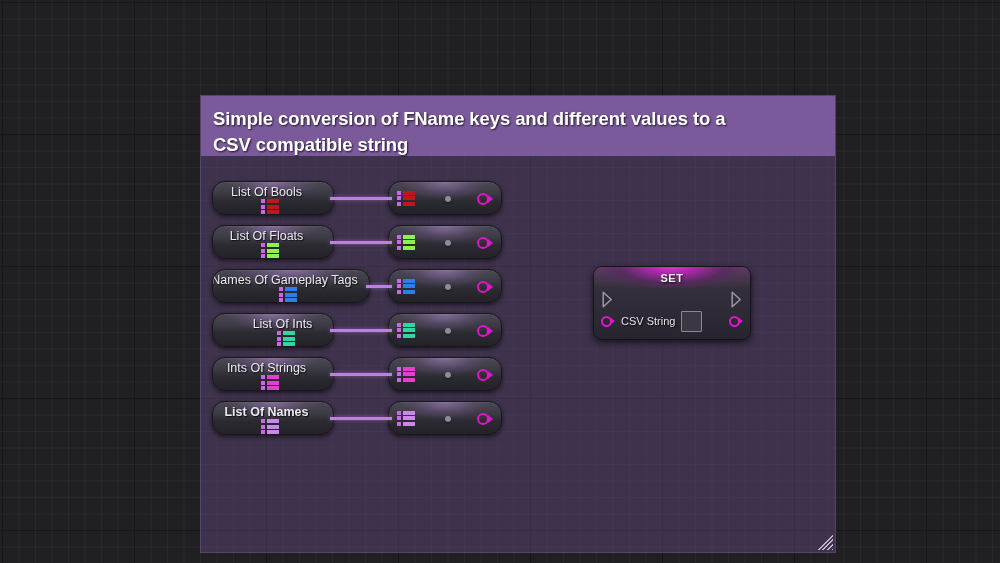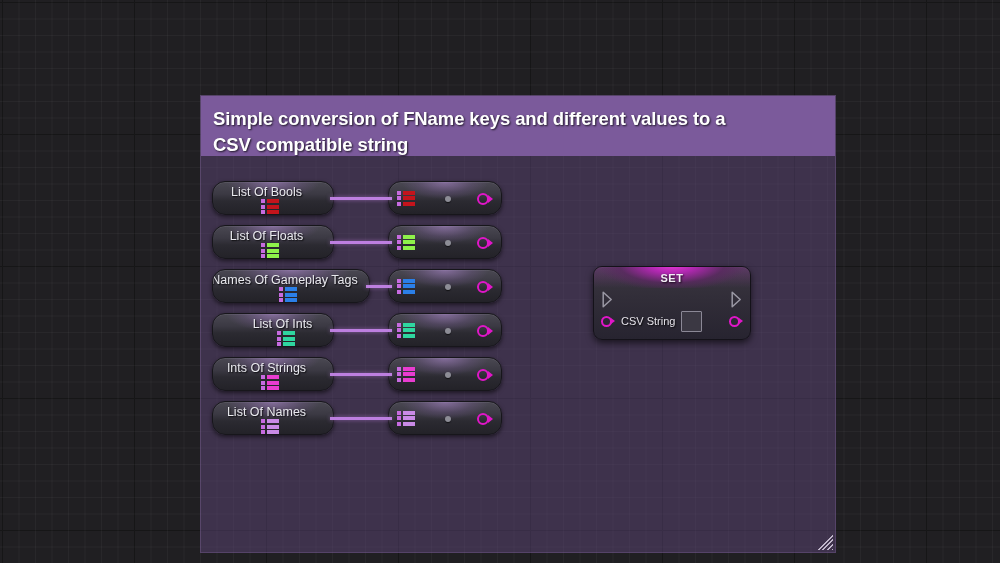--- a/index.html
+++ b/index.html
@@ -357,21 +357,21 @@
             <i style="background:#e93cd0"></i>
           </span>
         </span>
         <span class="mid-dot" style="left:56px;top:14px;"></span>
         <span class="out-pin" style="right:8px;top:11px;">
           <span class="ring"></span>
           <span class="arrow"></span>
         </span>
       </div>
       <div class="wire" style="left: 330px; top: 417px; width: 62px; background: rgb(189, 127, 224);"></div>
-      <div class="node left-node" style="left: 212px; top: 401px; width: 122px; height: 34px;">
+      <div class="node left-node" style="left: 212px; top: 401px; width: 122px; height: 34px; font-weight: bold;">
         <span class="node-label">List Of Names</span>
         <span class="array-pin">
           <span class="col-sm">
             <i style="background:#c76be0"></i>
             <i style="background:#c76be0"></i>
             <i style="background:#c76be0"></i>
           </span>
           <span class="col-lg">
             <i style="background:#c98ae6"></i>
             <i style="background:#c98ae6"></i>

